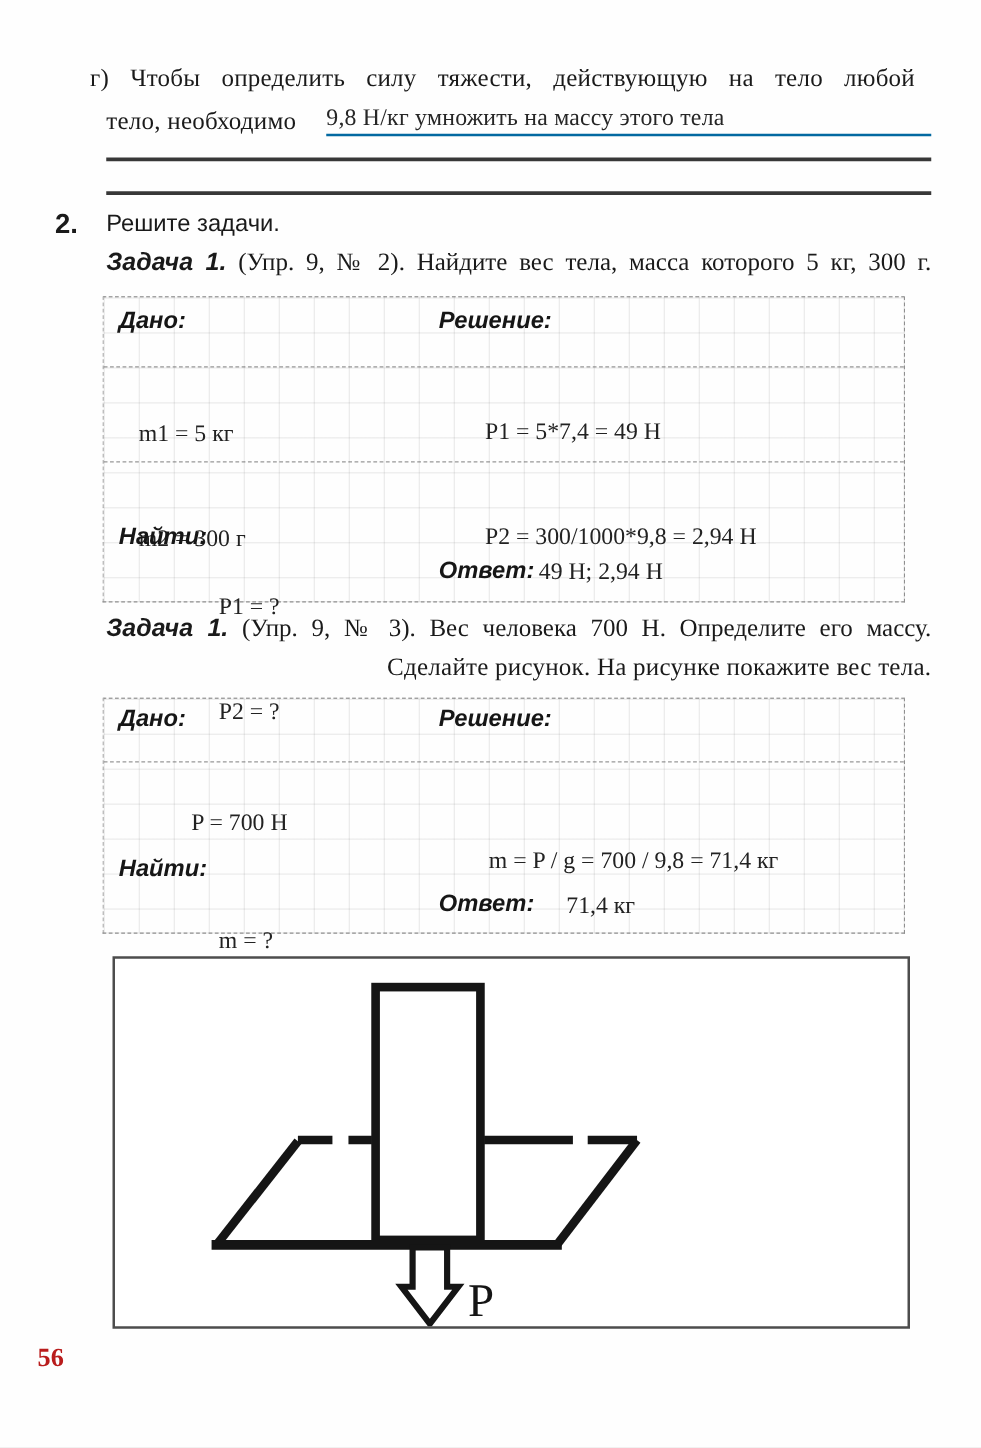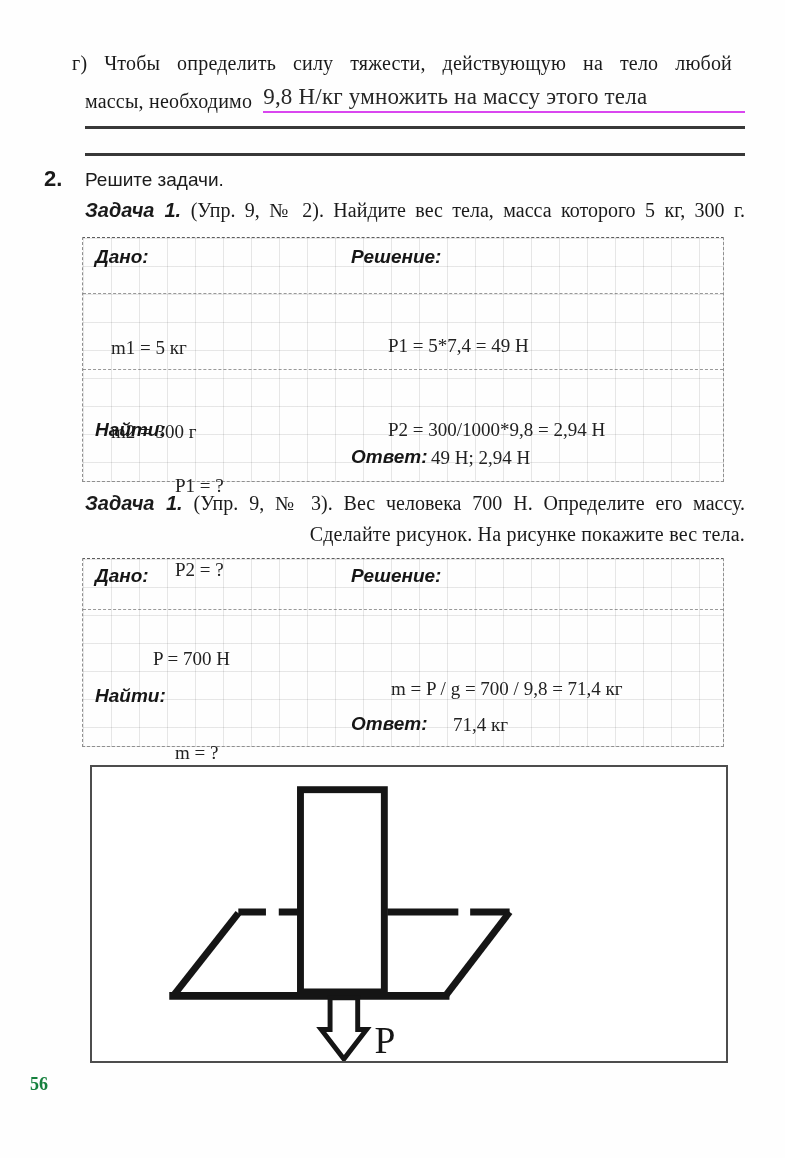--- a/index.html
+++ b/index.html
@@ -12,22 +12,22 @@
   
   .intro-line1{
     left:72px;top:52px;width:660px;font-size:20px;
     text-align:justify;text-align-last:justify;letter-spacing:.2px;
   }
   .intro-line2{
     left:85px;top:84px;width:660px;display:flex;align-items:flex-end;
     font-size:20px;letter-spacing:.2px;
   }
   .intro-answer{
-    flex:1;margin-left:11px;border-bottom:2px solid #d946ef;
-    font-size:23px;color:#262626;padding-bottom:1px;white-space:nowrap;
+    flex:1;margin-left:24px;border-bottom:2px solid #0369a1;
+    font-size:19px;color:#262626;padding-bottom:1px;white-space:nowrap;
   }
   .blank-line{left:85px;width:660px;border-top:3px solid #383838;height:0;}
   
   .sans{font-family:"Liberation Sans",sans-serif;}
   .section-number{left:44px;top:166px;font-size:22px;font-weight:bold;}
   .section-title{left:85px;top:169px;font-size:19px;}
   .task-heading{
     left:85px;width:660px;font-size:20px;
     text-align:justify;text-align-last:justify;
   }
@@ -41,30 +41,30 @@
       repeating-linear-gradient(to bottom, rgba(70,70,70,.13) 0 1px, transparent 1px 28px);
   }
   .dashed-rule{border-top:1px dashed rgba(70,70,70,.55);height:0;left:0;width:100%;}
   .form-label{
     font-family:"Liberation Sans",sans-serif;font-style:italic;font-weight:bold;
     font-size:19px;color:#161616;
   }
   .hand{font-family:"Liberation Serif",serif;font-size:19px;color:#222;line-height:28px;white-space:pre;}
   
   .figure-box{border:2px solid #4d4d4d;background:#fff;}
-  .page-number{left:30px;top:1074px;font-size:18px;font-weight:bold;color:#15803d;}
+  .page-number{left:30px;top:1074px;font-size:21px;font-weight:bold;color:#b91c1c;}
 </style>
 </head>
 <body>
 
 <div class="page">
 
   <div class="abs intro-line1">г) Чтобы определить силу тяжести, действующую на тело любой</div>
   <div class="abs intro-line2">
-    <span>массы, необходимо</span>
+    <span>тело, необходимо</span>
     <span class="intro-answer">9,8 Н/кг умножить на массу этого тела</span>
   </div>
   <div class="abs blank-line" style="top:126px;"></div>
   <div class="abs blank-line" style="top:153px;"></div>
 
   <div class="abs sans section-number">2.</div>
   <div class="abs sans section-title">Решите задачи.</div>
 
   <div class="abs task-heading" style="top:199px;">
     <span class="task-label">Задача 1.</span>

